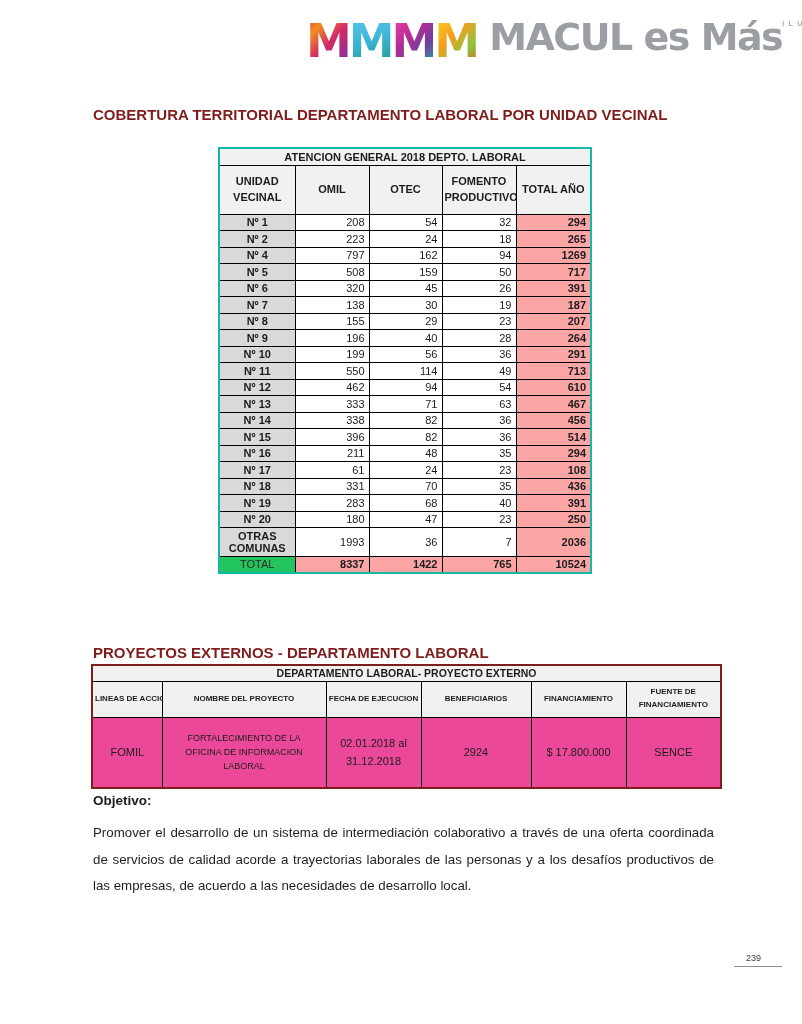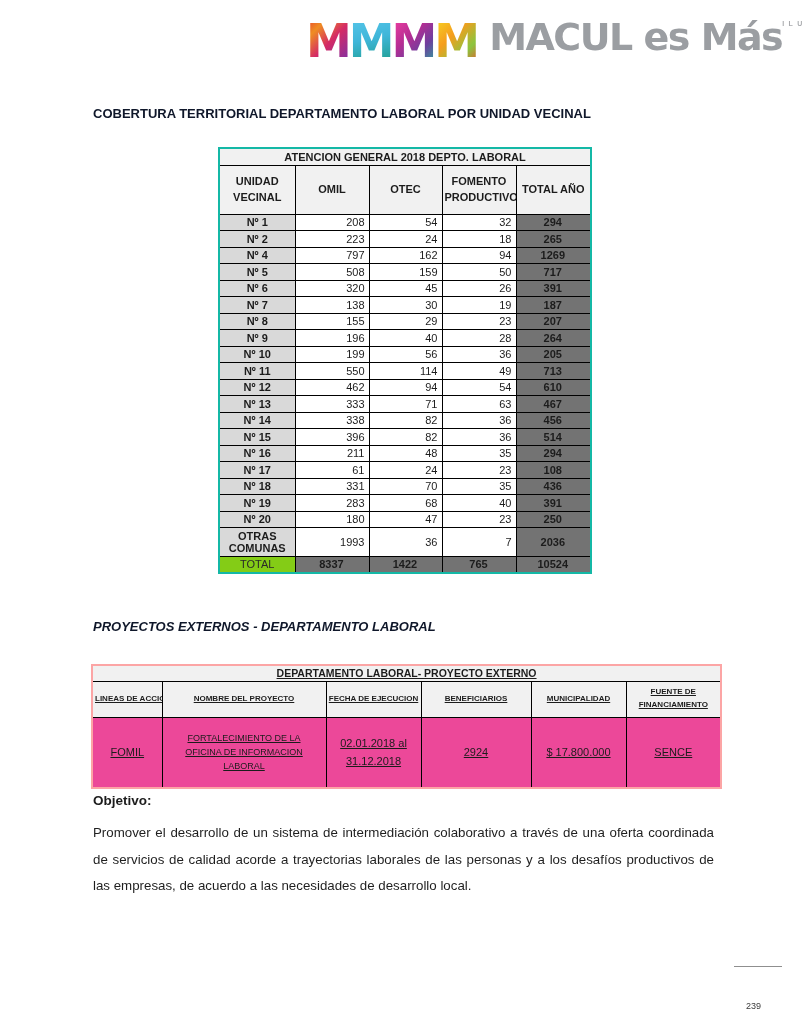--- a/index.html
+++ b/index.html
@@ -32,57 +32,57 @@
     color: #9b9ea2; font-family: "DejaVu Sans", sans-serif;
     font-weight: 800; font-size: 38px; line-height: 1.0; letter-spacing: -1.5px;
     white-space: nowrap;
   }
   .logo-sub {
     color: #a9abae; font-size: 7px; font-weight: 700;
     letter-spacing: 4.4px; margin-top: 2px; white-space: nowrap;
   }
 
   
-  .section-heading { position: absolute; left: 93px; font-size: 13px; font-weight: bold; color: #0f172a; }
+  .section-heading { position: absolute; left: 93px; font-size: 15px; font-weight: bold; color: #7f1d1d; }
   #heading1 { top: 106px; }
-  #heading2 { top: 619px; font-style: italic; }
+  #heading2 { top: 644px; }
   #objetivo-heading { position: absolute; left: 93px; top: 793px; font-size: 13.5px; font-weight: bold; }
   #objetivo-text {
     position: absolute; left: 93px; top: 820px; width: 621px;
     font-size: 13.3px; line-height: 26.5px; text-align: justify; color: #1f1f1f;
   }
 
   
   table { border-collapse: collapse; table-layout: fixed; }
   th, td { border: 1px solid #000; overflow: hidden; }
 
   
   #table1 { position: absolute; left: 218px; top: 147px; width: 372px; border: 2px solid #14b8a6; }
   #table1 th, #table1 td { font-size: 11px; padding: 0 3px; }
   #table1 .t1-title th { background: #f1f1f1; font-weight: bold; text-align: center; height: 17px; }
   #table1 .t1-head th { background: #f1f1f1; font-weight: bold; text-align: center; vertical-align: middle; height: 49px; line-height: 1.45; padding: 0 2px; }
   #table1 td { height: 16.5px; line-height: 1.1; vertical-align: middle; }
   #table1 td.lbl { background: #d9d9d9; font-weight: bold; text-align: center; }
   #table1 td.num { background: #ffffff; text-align: right; padding-right: 4px; }
-  #table1 td.tot { background: #737373; font-weight: bold; text-align: center; padding-right: 4px; }
+  #table1 td.tot { background: #fca5a5; font-weight: bold; text-align: right; padding-right: 4px; }
   #table1 tr.otras-row td { height: 29px; }
-  #table1 tr.total-row td.lbl-plain { background: #84cc16; font-weight: normal; text-align: center; color: #2a2a2a; }
-
-  
-  #table2 { position: absolute; left: 91px; top: 664px; width: 629px; border: 2px solid #fca5a5; text-decoration: underline; }
+  #table1 tr.total-row td.lbl-plain { background: #22c55e; font-weight: normal; text-align: center; color: #2a2a2a; }
+
+  
+  #table2 { position: absolute; left: 91px; top: 664px; width: 629px; border: 2px solid #7f1d1d; }
   #table2 .t2-title th { background: #f1f1f1; font-weight: bold; text-align: center; font-size: 10.5px; height: 16px; }
   #table2 .t2-head th { background: #f1f1f1; font-weight: bold; text-align: center; vertical-align: middle; font-size: 8px; height: 36px; line-height: 1.6; padding: 0 2px; }
   #table2 .t2-head th:first-child { white-space: nowrap; }
   #table2 td { height: 52px; text-align: center; vertical-align: middle; font-size: 11px; background: #ec4899; }
   #table2 td.proyecto { font-size: 9px; line-height: 1.6; padding: 0 10px; }
   #table2 td.fecha { line-height: 1.7; padding: 16px 8px; }
 
   
   .footer-line { position: absolute; left: 734px; top: 966px; width: 48px; border-top: 1px solid #8f8f8f; }
-  .footer-page { position: absolute; left: 746px; top: 1001px; font-size: 9px; color: #3a3a3a; }
+  .footer-page { position: absolute; left: 746px; top: 953px; font-size: 9px; color: #3a3a3a; }
 </style>
 </head>
 <body>
 
 <div class="logo">
   <div class="logo-ms">
     <span class="m-letter m1">M</span>
     <span class="m-letter m2">M</span>
     <span class="m-letter m3">M</span>
     <span class="m-letter m4">M</span>
@@ -170,21 +170,21 @@
       <td class="num">196</td>
       <td class="num">40</td>
       <td class="num">28</td>
       <td class="tot">264</td>
     </tr>
     <tr>
       <td class="lbl">Nº 10</td>
       <td class="num">199</td>
       <td class="num">56</td>
       <td class="num">36</td>
-      <td class="tot">205</td>
+      <td class="tot">291</td>
     </tr>
     <tr>
       <td class="lbl">Nº 11</td>
       <td class="num">550</td>
       <td class="num">114</td>
       <td class="num">49</td>
       <td class="tot">713</td>
     </tr>
     <tr>
       <td class="lbl">Nº 12</td>
@@ -279,21 +279,21 @@
   </colgroup>
   <thead>
     <tr class="t2-title">
       <th colspan="6">DEPARTAMENTO LABORAL- PROYECTO EXTERNO</th>
     </tr>
     <tr class="t2-head">
       <th>LINEAS DE ACCION</th>
       <th>NOMBRE DEL PROYECTO</th>
       <th>FECHA DE EJECUCION</th>
       <th>BENEFICIARIOS</th>
-      <th>MUNICIPALIDAD</th>
+      <th>FINANCIAMIENTO</th>
       <th>FUENTE DE FINANCIAMIENTO</th>
     </tr>
   </thead>
   <tbody>
     <tr class="t2-data">
       <td>FOMIL</td>
       <td class="proyecto">FORTALECIMIENTO DE LA OFICINA DE INFORMACION LABORAL</td>
       <td class="fecha">02.01.2018 al 31.12.2018</td>
       <td>2924</td>
       <td>$ 17.800.000</td>

